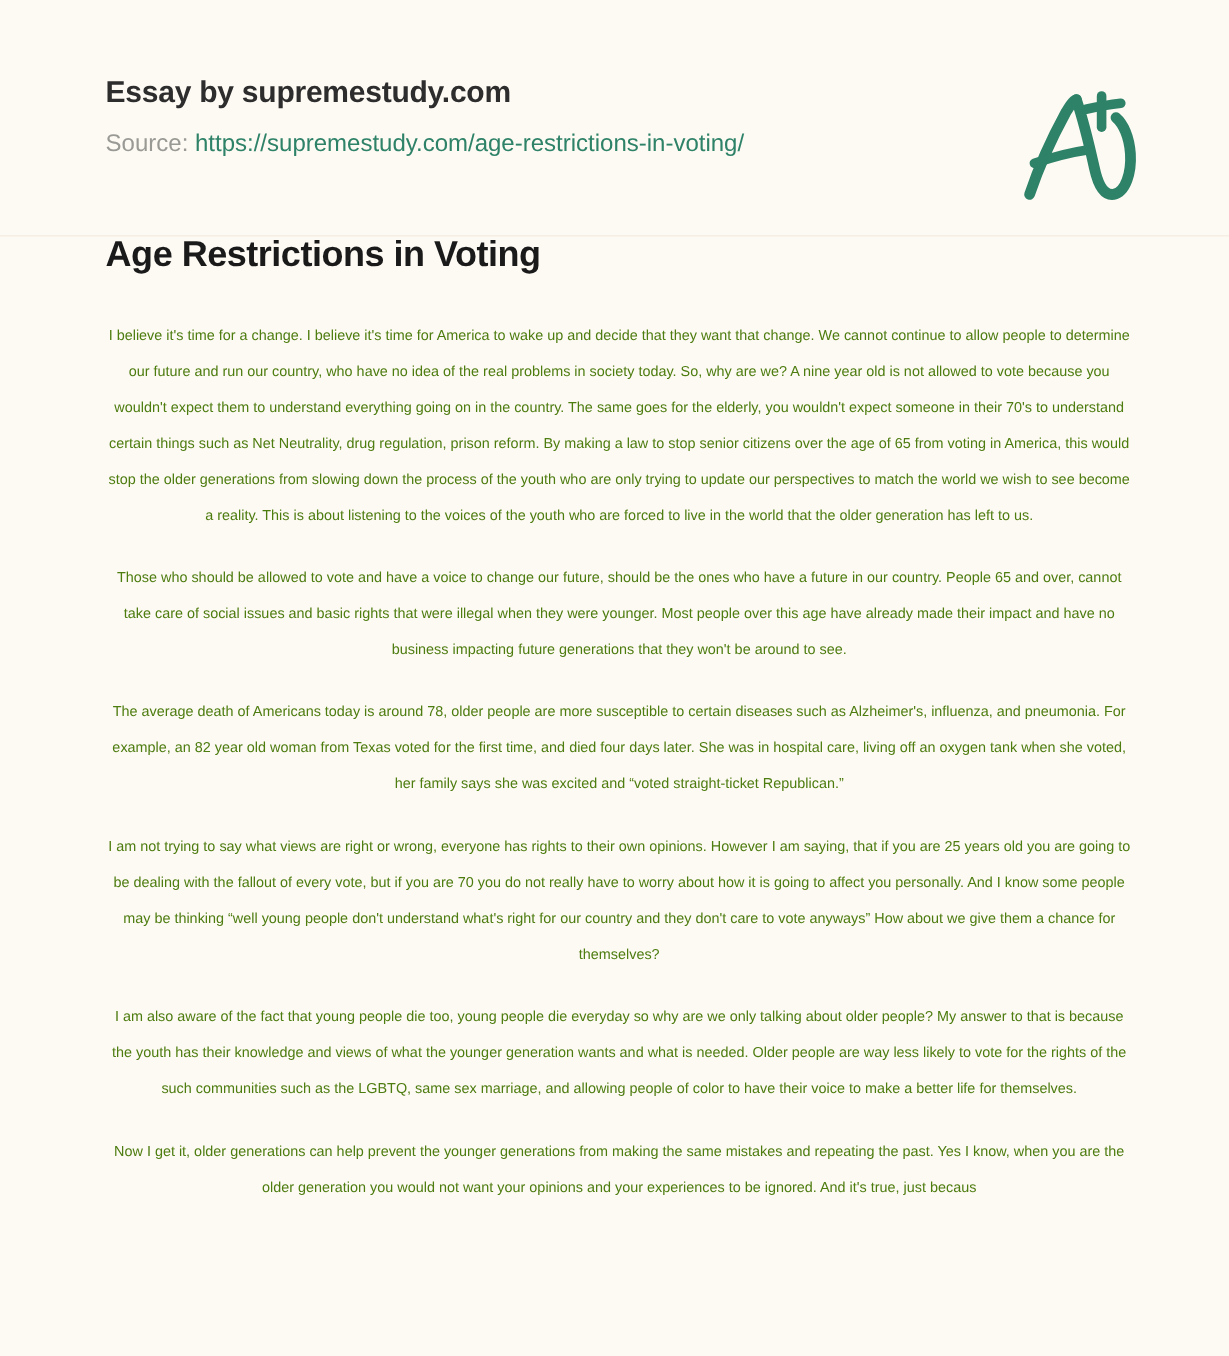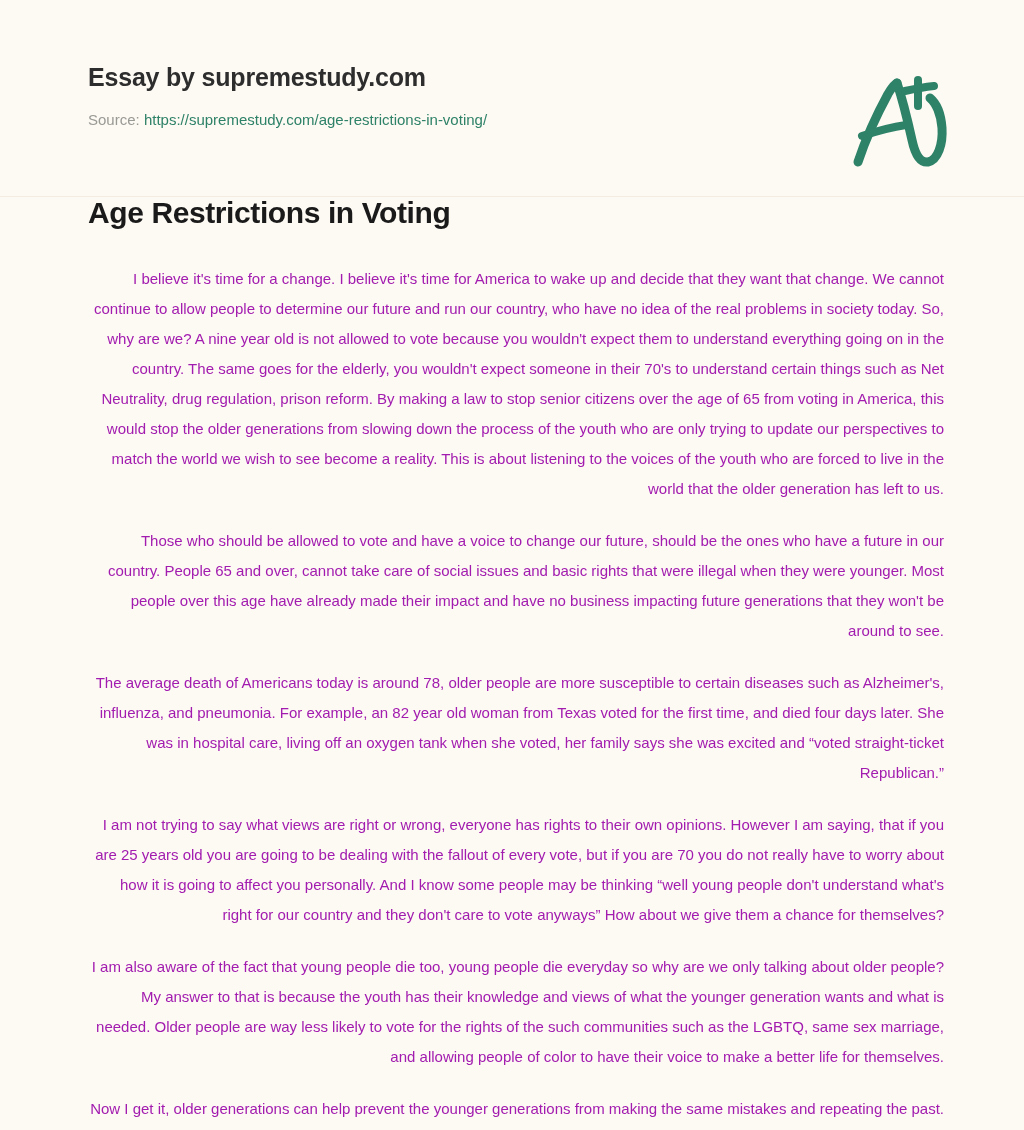--- a/index.html
+++ b/index.html
@@ -36,21 +36,21 @@
     margin: 0;
     font-size: 25px;
     line-height: 30px;
     font-weight: bold;
     color: #2d2d2d;
     letter-spacing: -0.2px;
   }
 
   .source-row {
     margin-top: 18px;
-    font-size: 15px;
+    font-size: 20px;
     line-height: 20px;
     white-space: nowrap;
   }
   .source-label {
     color: #9a9a95;
   }
   .source-link {
     color: #2e8268;
     text-decoration: none;
   }
@@ -96,24 +96,24 @@
     color: #1a1a1a;
     letter-spacing: -0.4px;
   }
 
   .article-body {
     margin-top: 30px;
   }
 
   .article-body p {
     margin: 0 0 22px 0;
-    font-size: 15px;
+    font-size: 12px;
     line-height: 30px;
-    color: #a21caf;
-    text-align: right;
+    color: #4d7c0f;
+    text-align: center;
   }
   .article-body p:last-child {
     margin-bottom: 0;
   }
 </style>
 </head>
 <body>
 
 <div class="page">
 

